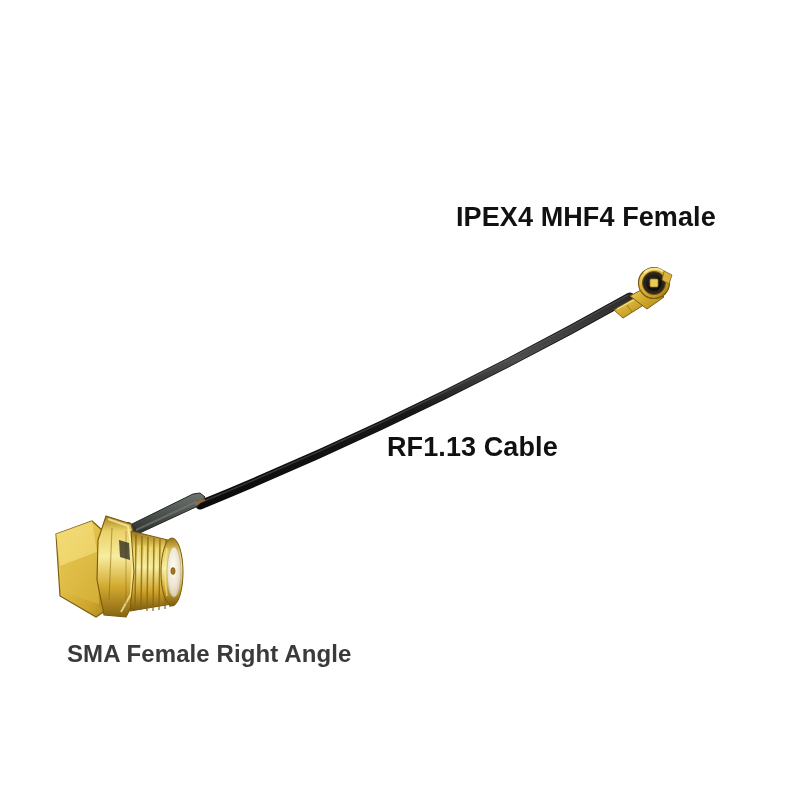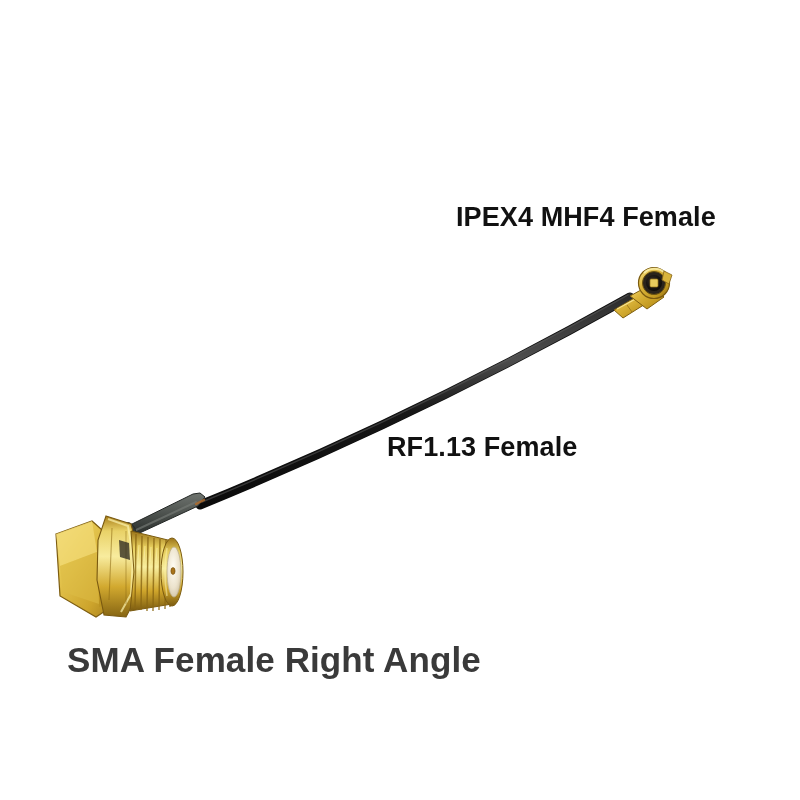--- a/index.html
+++ b/index.html
@@ -42,21 +42,21 @@
   }
   #label-cable {
     left: 387px;
     top: 434px;
     font-size: 27px;
     color: #111111;
   }
   #label-sma {
     left: 67px;
     top: 642px;
-    font-size: 35px;
+    font-size: 24px;
     color: #3a3a3a;
   }
 </style>
 </head>
 <body>
 
 <div id="product-stage">
 
   <svg id="product-svg" viewBox="0 0 800 800">
     <defs>
@@ -201,17 +201,17 @@
       <circle cx="654" cy="283" r="8" fill="url(#mhfWell)"></circle>
       <rect x="650" y="279" width="8" height="8" rx="1.2" fill="#e7cb5d" stroke="#9a7518" stroke-width="0.7"></rect>
       <path d="M 644 273 A 15.5 15.5 0 0 1 664 272" fill="none" stroke="#fdf3b0" stroke-width="2" opacity="0.8"></path>
 
       <path d="M 664 271 L 672 275 L 669 284 L 662 280 Z" fill="#d9b43c" stroke="#86651a" stroke-width="0.8"></path>
     </g>
   </svg>
 
   <div class="callout-label" id="label-ipex4">IPEX4 MHF4 Female</div>
 
-  <div class="callout-label" id="label-cable">RF1.13 Female</div>
+  <div class="callout-label" id="label-cable">RF1.13 Cable</div>
 
   <div class="callout-label" id="label-sma">SMA Female Right Angle</div>
 
 </div>
 
 </body></html>

